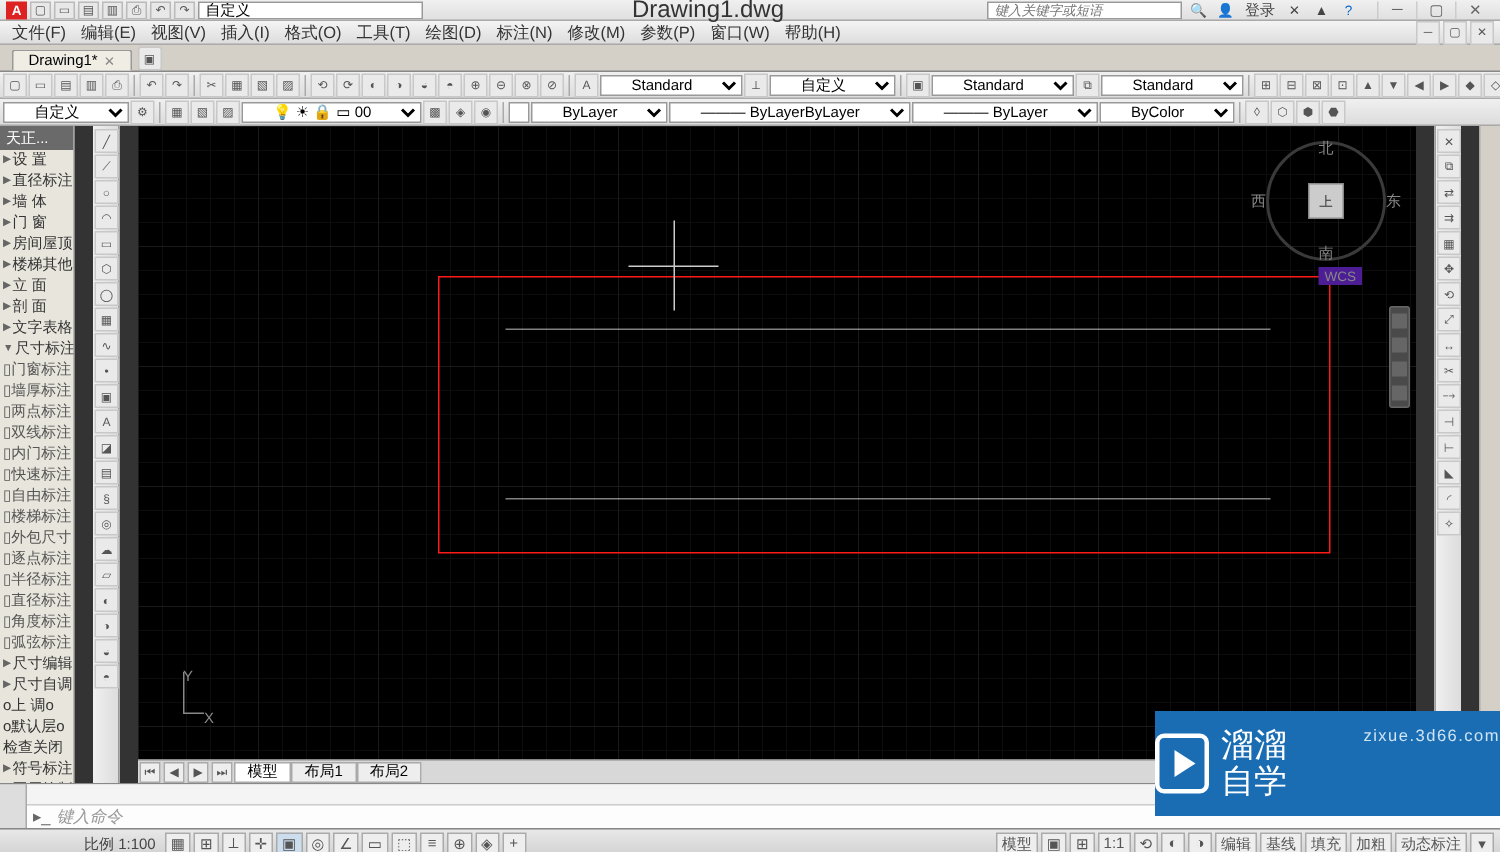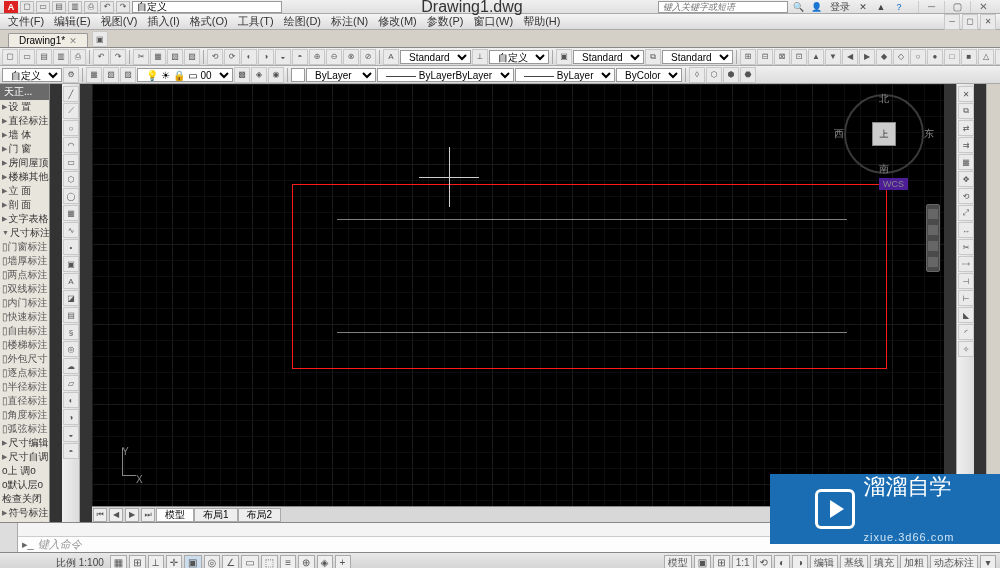--- a/index.html
+++ b/index.html
@@ -25,21 +25,21 @@
 
 
 .tabrow { height: 18px; background: #d4d0c8; display: flex; align-items: flex-end; padding: 0 8px; border-bottom: 1px solid #888; }
 .doctab { background: #f0ede4; border: 1px solid #999; border-bottom: none; padding: 1px 10px; font-size: 10px; border-radius: 2px 2px 0 0; display: flex; align-items: center; gap: 4px; }
 .doctab .x { color: #888; font-size: 9px; }
 
 
 .toolbar { height: 18px; background: linear-gradient(#f0f0f0,#dcdcdc); border-bottom: 1px solid #aaa; display: flex; align-items: center; padding: 0 2px; gap: 1px; overflow: hidden; }
 .tbic { width: 16px; height: 16px; background: #eaeaea; border: 1px solid #c8c8c8; display: flex; align-items: center; justify-content: center; font-size: 8px; color: #555; flex-shrink: 0; }
 .tbsep { width: 1px; height: 14px; background: #aaa; margin: 0 2px; flex-shrink: 0; }
-.tbdd { background: #fff; border: 1px solid #999; height: 14px; font-size: 10px; padding: 0 4px; min-width: 70px; flex-shrink: 0; }
+.tbdd { background: #fff; border: 1px solid #999; height: 14px; font-size: 10px; padding: 0 16px; min-width: 70px; flex-shrink: 0; }
 .tbdd.sm { min-width: 50px; }
 .tbdd.med { min-width: 85px; }
 .colorbox { width: 14px; height: 14px; border: 1px solid #999; background: #fff; flex-shrink: 0; }
 
 
 .main { display: flex; height: 438px; background: #333; gap: 12px; }
 
 
 .leftpanel { width: 50px; background: #e8e5dc; border-right: 1px solid #888; font-size: 10px; overflow: hidden; }
 .lp-title { background: #6a6a6a; color: #fff; font-size: 10px; padding: 1px 4px; }
@@ -100,21 +100,21 @@
 .statusbar { height: 20px; background: linear-gradient(#e8e8e8,#d0d0d0); border-top: 1px solid #888; display: flex; align-items: center; font-size: 10px; padding: 0 4px; gap: 2px;}
 .sb-l { color: #444; padding: 0 4px; margin-left: 48px; }
 .sb-spacer { flex: 1; }
 .sb-btn { height: 16px; min-width: 16px; padding: 0 3px; border: 1px solid #aaa; background: #eee; display: flex; align-items: center; justify-content: center; color: #555; }
 .sb-btn.on { background: #cde; }
 
 
 .watermark { position: absolute; right: 0; bottom: 24px; width: 230px; height: 70px; background: #1a6db3; display: flex; align-items: center; justify-content: center; color: #fff; font-size: 22px; gap: 8px; z-index: 50; }
 .wm-logo { width: 40px; height: 40px; border: 3px solid #fff; border-radius: 6px; display:flex; align-items:center; justify-content:center;}
 .wm-logo::before { content: ""; width: 0; height: 0; border-left: 14px solid #fff; border-top: 9px solid transparent; border-bottom: 9px solid transparent; margin-left:4px;}
-.wm-text { display: flex; flex-direction: column; line-height: 1.1; gap: 32px; }
+.wm-text { display: flex; flex-direction: row; line-height: 1.1; gap: 32px; }
 .wm-text .sub { font-size: 11px; letter-spacing: 1px; color: #cfe4f5;}
 </style>
 </head>
 <body>
 
 <div class="titlebar">
   <div class="qat">
     <div class="logo">A</div>
     <div class="ic">▢</div>
     <div class="ic">▭</div>

